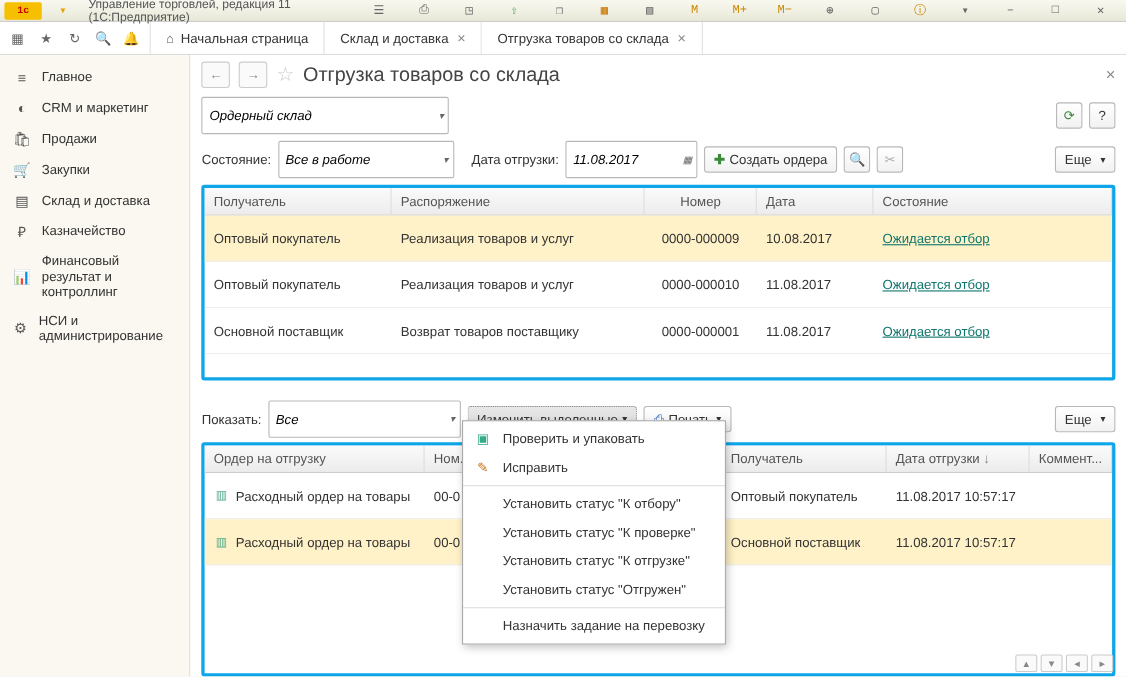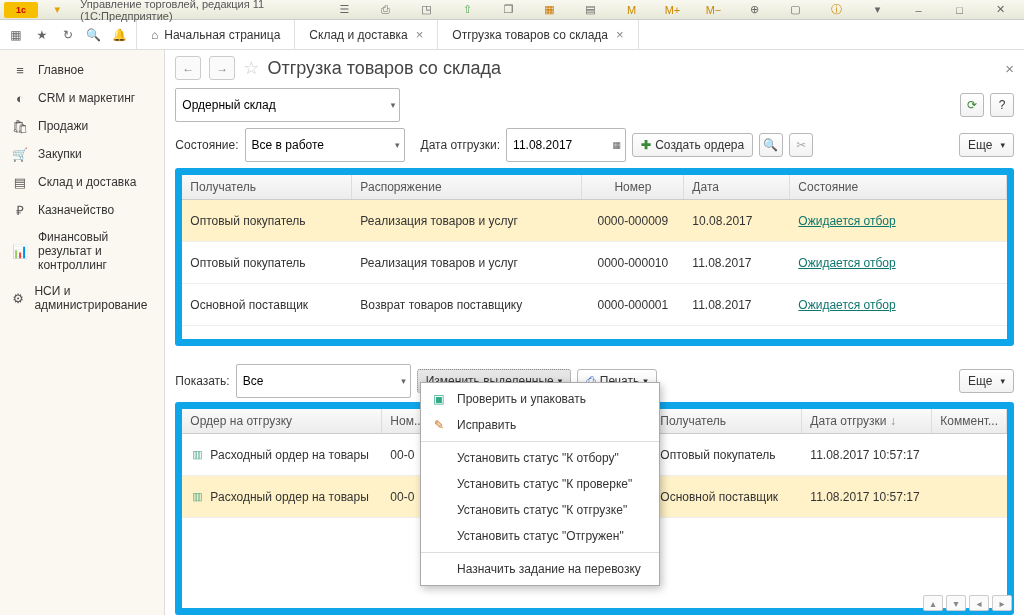--- a/index.html
+++ b/index.html
@@ -3,21 +3,21 @@
 <meta charset="utf-8">
 <style>
 * { box-sizing: border-box; margin: 0; padding: 0; font-family: Arial, sans-serif; font-size: 12px; }
 body { background: #f0f0f0; width: 1024px; height: 615px; overflow: hidden; position: relative; }
 
 
 .titlebar { height: 20px; background: linear-gradient(#f8f8f0,#e8e8d8); display: flex; align-items: center; padding: 0 4px; border-bottom: 1px solid #ccc; }
 .titlebar .tb-left { display:flex; align-items:center; gap:2px;}
 .titlebar .tb-text { color:#555; margin-left:4px; font-size:11px;}
 .titlebar .tb-right { margin-left:auto; display:flex; gap:2px;}
-.tb-icon {width:39px;height:16px;display:flex;align-items:center;justify-content:center;font-size:11px;color:#666;}
+.tb-icon {width:39px;height:16px;display:flex;align-items:center;justify-content:center;font-size:11px;color:#666;font-family:Liberation Mono, monospace;}
 
 
 .toprow { height: 30px; background:#fff; display:flex; align-items:stretch; border-bottom:1px solid #ddd;}
 .toprow .tool-group{display:flex;align-items:center;border-right:1px solid #e0e0e0;padding:0 6px;gap:6px;}
 .toprow .tool-btn{width:20px;height:20px;display:flex;align-items:center;justify-content:center;color:#666;}
 .tab{display:flex;align-items:center;padding:0 14px;border-right:1px solid #e0e0e0;color:#333;font-size:12px;height:100%;}
 .tab .close{margin-left:8px;color:#888;font-size:13px;}
 .tab.active{background:#fff;}
 
 
@@ -27,28 +27,28 @@
 .side-icon{width:16px;height:16px;display:flex;align-items:center;justify-content:center;color:#555;font-size:13px;}
 
 .main{flex:1;background:#fff;position:relative;padding:6px 10px 0 10px;display:flex;flex-direction:column;}
 .page-head{display:flex;align-items:center;gap:8px;margin-bottom:8px;}
 .nav-btn{width:26px;height:24px;border:1px solid #ccc;border-radius:3px;display:flex;align-items:center;justify-content:center;background:#fafafa;color:#888;}
 .page-title{font-size:18px;color:#444;font-weight:normal;}
 .star{color:#ccc;font-size:18px;}
 .page-close{margin-left:auto;color:#888;font-size:15px;}
 
 .row{display:flex;align-items:center;gap:6px;margin-bottom:6px;}
-.select{height:24px;border:1px solid #b8b8b8;border-radius:2px;background:#fff;display:flex;align-items:center;padding:16px 6px;position:relative;}
+.select{height:24px;border:1px solid #b8b8b8;border-radius:2px;background:#fff;display:flex;align-items:center;padding:16px 6px;position:relative;font-style:italic;}
 .select .caret{position:absolute;right:4px;color:#666;font-size:9px;}
 .btn{height:24px;border:1px solid #b8b8b8;border-radius:3px;background:linear-gradient(#fff,#f2f2f2);display:flex;align-items:center;padding:0 8px;gap:4px;color:#333;}
 .btn-ico{width:24px;padding:0;justify-content:center;}
 .right{margin-left:auto;}
 .label{color:#333;}
 
-.grid{border:7px solid #0ea5e9;border-radius:3px;overflow:hidden;}
+.grid{border:3px solid #0ea5e9;border-radius:3px;overflow:hidden;}
 .grid-head{display:flex;background:linear-gradient(#fafafa,#ececec);border-bottom:1px solid #ccc;}
 .grid-head .gh{padding:5px 8px;color:#555;border-right:1px solid #ddd;font-size:12px;}
 .grid-body .gr{display:flex;border-bottom:1px solid #eee;height:42px;align-items:center;}
 .grid-body .gc{padding:0 8px;border-right:1px solid transparent;font-size:12px;color:#333;}
 .gr.sel{background:#fff2c8;}
 .link{color:#0f766e;text-decoration:underline;}
 
 .section-gap{height:18px;}
 .col-w1{width:170px;} .col-w2{width:230px;} .col-w3{width:102px;text-align:center;} .col-w4{width:106px;} .col-w5{flex:1}
 .o-w1{width:200px;} .o-w2{width:70px;} .o-w3{width:200px;} .o-w4{width:150px;} .o-w5{width:130px;} .o-w6{flex:1;}

